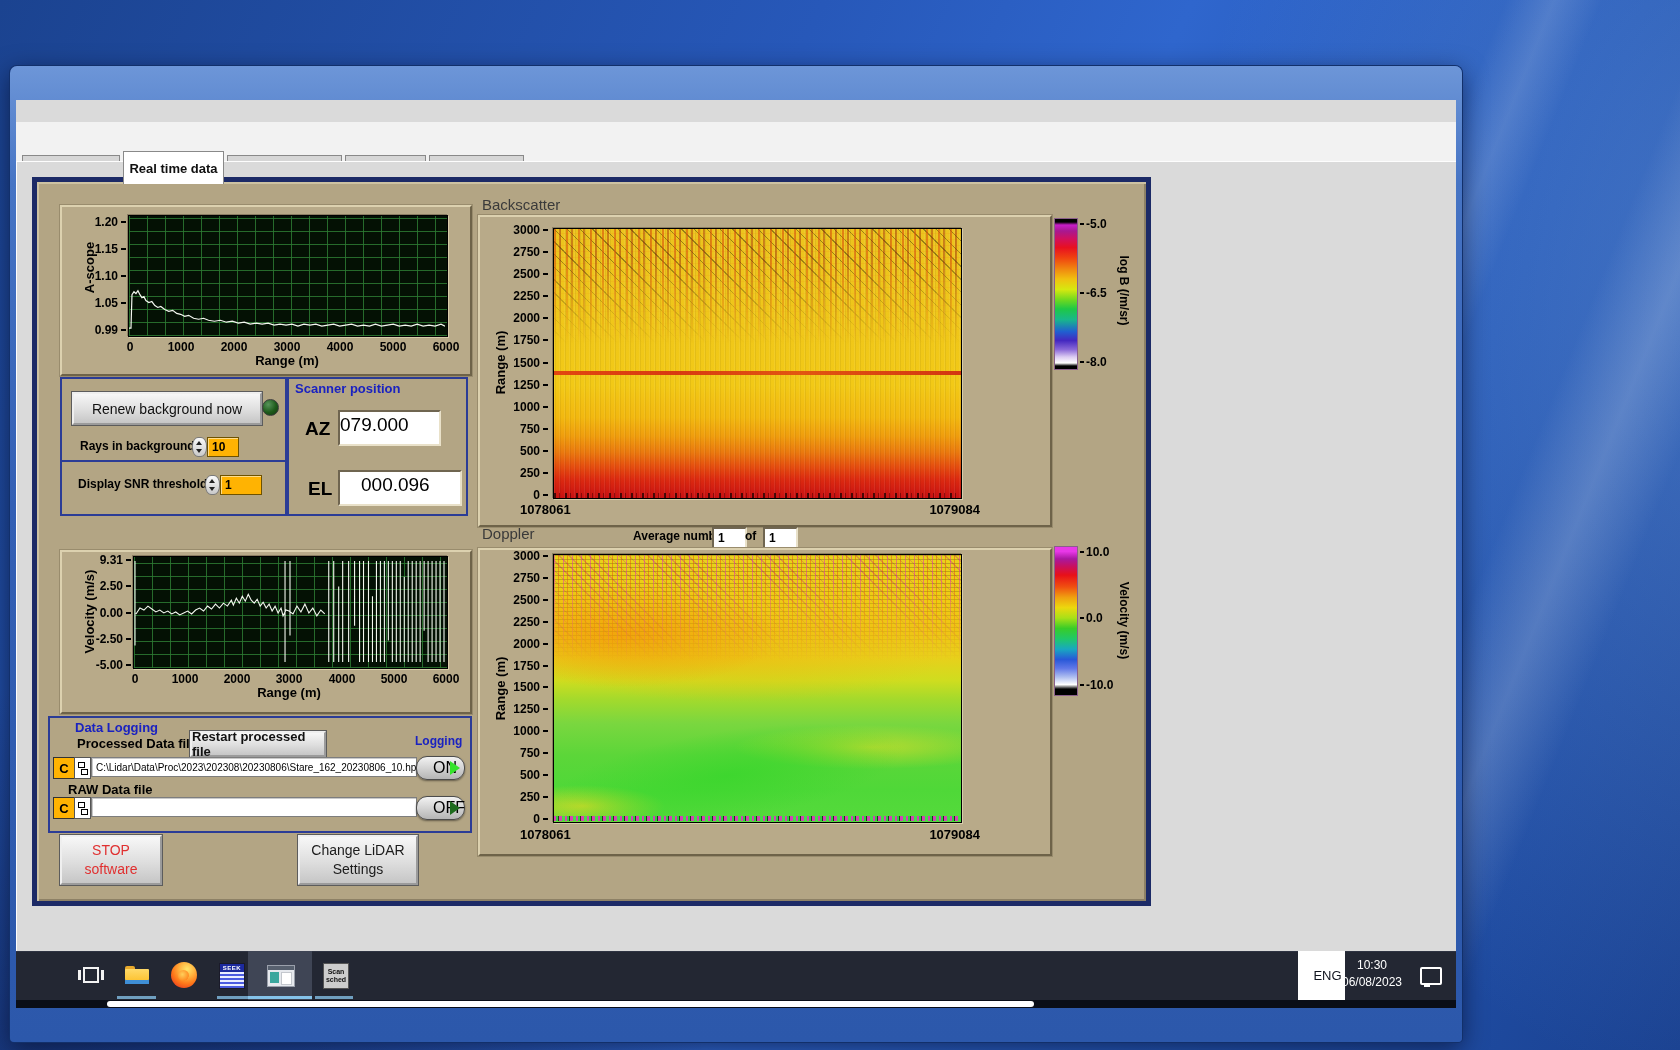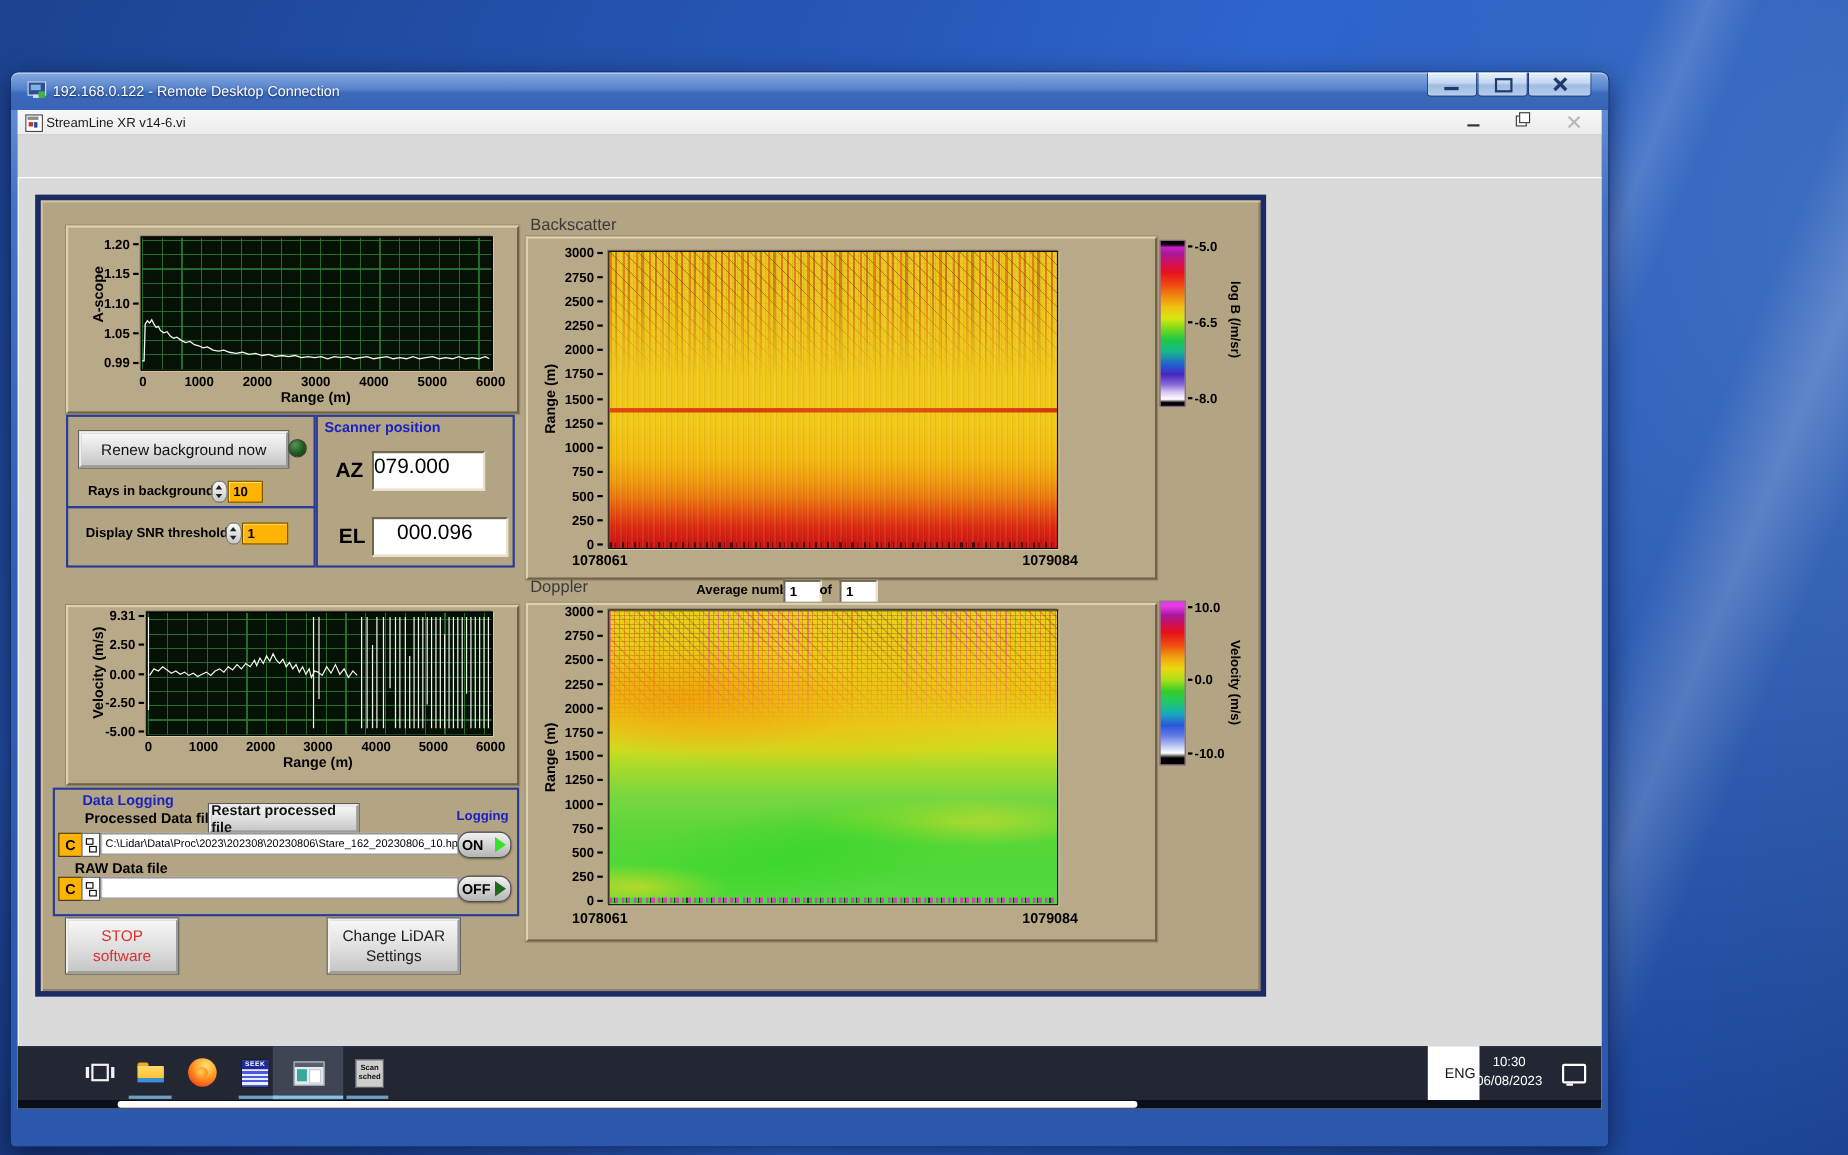--- a/index.html
+++ b/index.html
@@ -49,21 +49,21 @@
       display:flex;align-items:center;justify-content:center;font-weight:bold;color:#111;cursor:pointer;}
   .whitebox{background:#fff;border:2px solid;border-color:#6f6550 #e9e1c9 #e9e1c9 #6f6550;color:#000;}
   .orangebox{background:#ffb302;border:1px solid #6e5200;box-shadow:inset 1px 1px 0 rgba(255,255,255,.55);
       font-size:12px;font-weight:bold;color:#000;display:flex;align-items:center;padding-left:4px;}
   .spinner{width:13px;height:18px;background:linear-gradient(#fafafa,#c9c9c9);border:1px solid #7a7a7a;border-radius:6px/9px;}
   .spinner::before{content:"";position:absolute;left:3px;top:3px;border-left:3px solid transparent;border-right:3px solid transparent;border-bottom:4px solid #222;}
   .spinner::after{content:"";position:absolute;left:3px;bottom:3px;border-left:3px solid transparent;border-right:3px solid transparent;border-top:4px solid #222;}
   .led{border-radius:50%;border:1px solid #3c3c3c;background:radial-gradient(circle at 35% 30%,#57945a,#1d5a1a 55%,#11380f);}
   .toggle{width:47px;height:22px;border-radius:11px;border:1px solid #4c4c4c;
       background:linear-gradient(#f2f2f2,#b5b5b5);box-shadow:0 1px 2px rgba(0,0,0,.45);display:flex;align-items:center;}
-  .toggle .tlabel{font-size:13px;font-weight:bold;color:#000;margin-left:3px;}
+  .toggle .tlabel{font-size:16px;font-weight:normal;color:#000;margin-left:16px;}
   .tled{position:absolute;right:4px;top:4px;width:0;height:0;border-top:7px solid transparent;border-bottom:7px solid transparent;}
   .pathfield{background:#fff;border:1px solid #7d7d7d;box-shadow:inset 1px 1px 0 #c9c9c9;font-size:10px;color:#000;
       display:flex;align-items:center;padding-left:4px;white-space:nowrap;overflow:hidden;}
   .cdrive{width:20px;height:20px;background:#ffb302;border:1px solid #333;display:flex;align-items:center;justify-content:center;
       font-size:13px;font-weight:bold;color:#000;}
   .pglyph{width:15px;height:20px;background:#fff;border:1px solid #555;}
   .pglyph::before{content:"";position:absolute;left:3px;top:4px;width:5px;height:4px;border:1px solid #000;}
   .pglyph::after{content:"";position:absolute;left:6px;top:11px;width:5px;height:4px;border:1px solid #000;}
   .cbar{border:1px solid #8a5f8a;}
   .cbt{position:absolute;height:14px;display:flex;align-items:center;font-size:12px;font-weight:bold;color:#000;}
@@ -104,60 +104,31 @@
   #scrollthumb{left:91px;top:901px;width:927px;height:6px;background:#fff;border-radius:3px;}
 </style>
 </head>
 <body>
 
 <div id="desktop">
   <div class="beam" style="left:1380px;top:-80px;width:90px;height:800px;transform:rotate(22deg);background:linear-gradient(90deg,transparent,rgba(255,255,255,.14),transparent);"></div>
   <div class="beam" style="left:1520px;top:-60px;width:140px;height:1100px;transform:rotate(22deg);background:linear-gradient(90deg,transparent,rgba(255,255,255,.18),transparent);"></div>
 
   <div class="abs" id="rdp-win">
-    <div class="abs" id="rdp-titlebar">
-
-      <div class="abs" style="left:15px;top:8px;width:17px;height:15px;">
-        <div class="abs" style="left:0;top:0;width:15px;height:11px;background:#2c4f93;border:1px solid #dce8fa;"></div>
-        <div class="abs" style="left:3px;top:3px;width:9px;height:5px;background:#7fb3e8;"></div>
-        <div class="abs" style="left:5px;top:12px;width:7px;height:3px;background:#cfe0f4;"></div>
-        <div class="abs" style="left:10px;top:9px;width:6px;height:6px;background:#44b04a;border-radius:1px;"></div>
-      </div>
-      <div class="abs rdp-title-text">192.168.0.122 - Remote Desktop Connection</div>
-      <div class="abs winbtn" style="left:1287px;width:44px;">
-        <div class="glyph-bar" style="left:15px;top:13px;width:13px;height:3px;"></div>
-      </div>
-      <div class="abs winbtn" style="left:1333px;width:44px;">
-        <div class="abs" style="left:15px;top:5px;width:12px;height:9px;border:2px solid #1e3a6e;"></div>
-      </div>
-      <div class="abs winbtn" style="left:1379px;width:56px;">
-        <div class="glyph-bar" style="left:21px;top:9px;width:15px;height:3px;transform:rotate(45deg);"></div>
-        <div class="glyph-bar" style="left:21px;top:9px;width:15px;height:3px;transform:rotate(-45deg);"></div>
-      </div>
-    </div>
 
     <div class="abs" id="client">
 
-      <div class="abs" id="sl-titlebar">
-        <div class="abs" style="left:7px;top:4px;width:14px;height:14px;border:1px solid #444;background:#fff;">
-          <div class="abs" style="left:1px;top:1px;width:10px;height:3px;background:#8a8a8a;"></div>
-          <div class="abs" style="left:2px;top:6px;width:4px;height:4px;background:#cc3322;"></div>
-          <div class="abs" style="left:7px;top:6px;width:3px;height:5px;background:#2244aa;"></div>
-        </div>
-        <div class="abs sl-title-text">StreamLine XR v14-6.vi</div>
-        <div class="abs" style="left:1318px;top:13px;width:11px;height:2px;background:#333;"></div>
-        <div class="abs" style="left:1362px;top:5px;width:8px;height:8px;border:1px solid #333;background:#fff;">
-          <div class="abs" style="left:2px;top:-4px;width:8px;height:8px;border:1px solid #333;background:#fff;"></div>
-        </div>
-        <div class="abs" style="left:1408px;top:5px;width:13px;height:13px;">
-          <div class="abs" style="left:0;top:5px;width:14px;height:2px;background:#b9b9b9;transform:rotate(45deg);"></div>
-          <div class="abs" style="left:0;top:5px;width:14px;height:2px;background:#b9b9b9;transform:rotate(-45deg);"></div>
-        </div>
-      </div>
-
+
+      <div class="abs" id="tabstrip">
+        <div class="tab" style="left:6px;width:96px;">System setup</div>
+        <div class="tab active" style="left:107px;width:99px;">Real time data</div>
+        <div class="tab" style="left:211px;width:113px;">Temp/humidity</div>
+        <div class="tab" style="left:329px;width:79px;">Scheduling</div>
+        <div class="tab" style="left:413px;width:93px;">Wind profile</div>
+      </div>
 
       <div class="abs" id="page"></div>
       <div class="abs" id="tan-panel"></div>
 
       <div class="abs gframe" style="left:44px;top:105px;width:408px;height:167px;"></div>
       <div class="vlab" style="left:13px;top:160px;transform:rotate(-90deg);">A-scope</div>
       <div class="abs plotbox" style="left:112px;top:115px;width:318px;height:120px;">
         <svg width="316" height="118" viewBox="0 0 318 120" preserveAspectRatio="none" style="position:absolute;left:0;top:0;">
           <path d="M0,114 L2,114 L3,80 L5,77 L7,79 L9,76 L11,80 L13,83 L15,82 L17,86 L20,88 L23,87 L26,91 L29,93 L32,92 L36,95 L40,97 L44,96 L48,99 L52,100 L56,102 L60,101 L65,104 L70,105 L75,104 L80,106 L86,107 L92,106 L98,108 L104,107 L110,109 L116,108 L122,110 L128,109 L134,110 L140,109 L146,111 L152,110 L158,111 L164,110 L170,112 L176,110 L182,111 L188,110 L194,112 L200,111 L206,110 L212,112 L218,111 L224,110 L230,112 L236,111 L242,112 L248,110 L254,112 L260,111 L266,110 L272,112 L278,111 L284,112 L290,110 L296,112 L302,111 L308,112 L314,110 L318,112" fill="none" stroke="#f4f8f0" stroke-width="1.2"></path>
         </svg>

